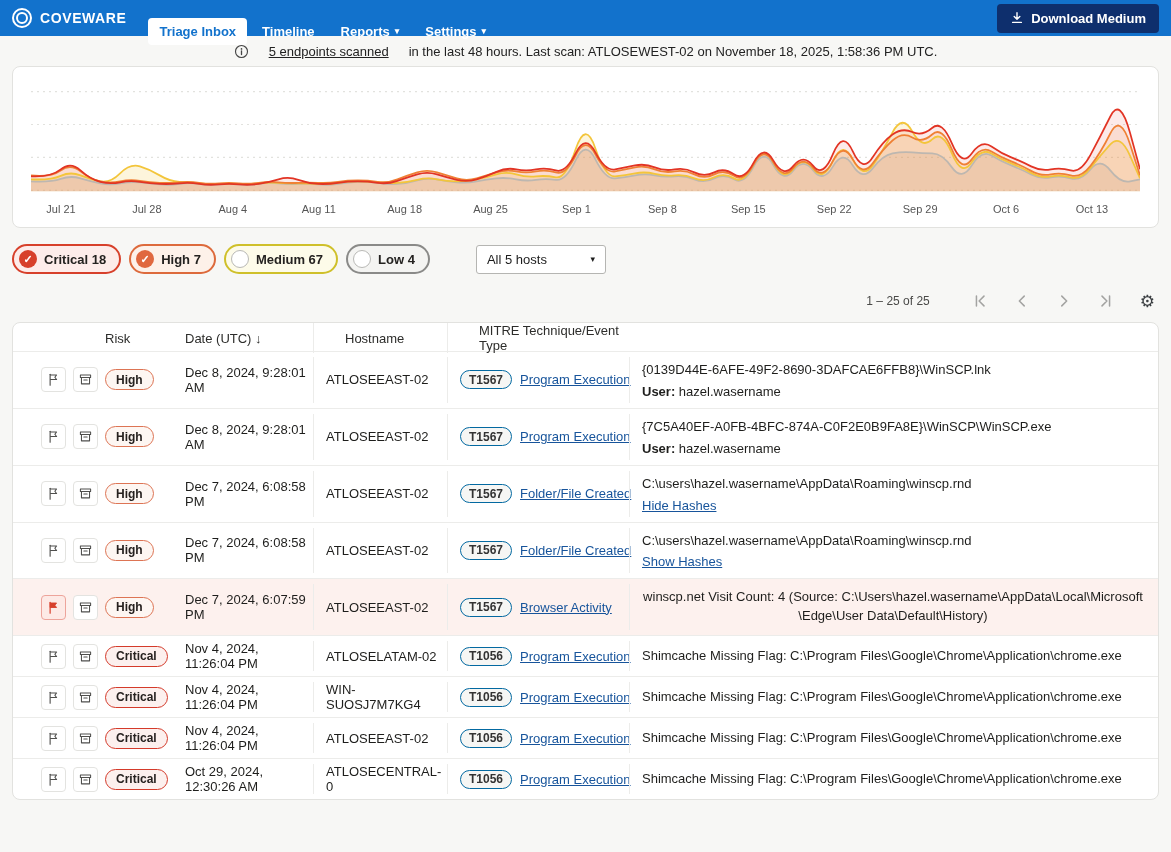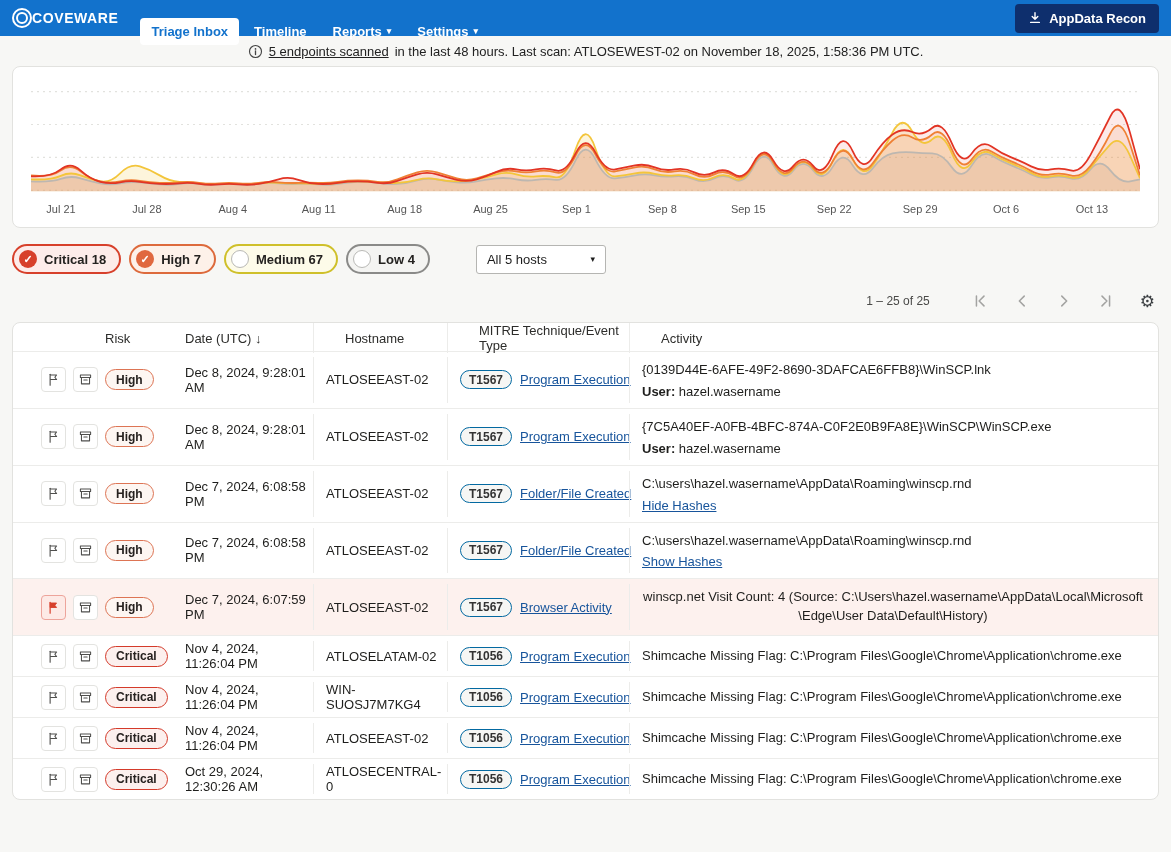--- a/index.html
+++ b/index.html
@@ -1,31 +1,31 @@
 <!DOCTYPE html>
 <html><head>
 <meta charset="utf-8">
 <style>
   * { box-sizing: border-box; margin: 0; padding: 0; }
   html,body { width:1171px; height:852px; overflow:hidden; }
   body { font-family:"Liberation Sans", sans-serif; background:#f7f7f5; color:#222; }
 
   
   .nav { height:36px; background:#1272cc; display:flex; align-items:center; padding:0 12px; gap:8px; }
-  .brand { display:flex; align-items:center; gap:0; color:#fff; font-weight:700; font-size:14px; letter-spacing:.6px; margin-right:14px; }
+  .brand { display:flex; align-items:center; gap:8px; color:#fff; font-weight:700; font-size:14px; letter-spacing:.6px; margin-right:14px; }
   .logo { width:20px; height:20px; border:2.4px solid #fff; border-radius:50%; display:flex; align-items:center; justify-content:center; }
   .logo::after { content:""; width:8px; height:8px; border:2.2px solid #fff; border-radius:50%; }
   .tabs { display:flex; gap:4px;margin-top:27px; }
   .tab { color:#fff; font-size:13px; font-weight:600; padding:6px 11px; border-radius:4px; cursor:pointer; display:flex; align-items:center; gap:5px; }
   .tab.active { background:#fff; color:#1272cc; }
   .caret { font-size:9px; line-height:1; }
   .dl-btn { margin-left:auto; background:#0e2f6d; color:#fff; border:none; border-radius:4px; font-family:inherit; font-size:13px; font-weight:600; padding:7px 13px; display:flex; align-items:center; gap:7px; cursor:pointer; }
 
   
-  .banner { display:flex; align-items:center; justify-content:center; gap:6px; font-size:13px; padding:8px 0 7px; color:#222; }
+  .banner { display:flex; align-items:center; justify-content:center; gap:20px; font-size:13px; padding:8px 0 7px; color:#222; }
   .banner a { color:#222; text-decoration:underline; cursor:pointer; }
 
   .card { background:#fff; border:1px solid #e2e2df; border-radius:8px; margin:0 12px; }
 
   
   .chart-card { padding:14px 18px 6px; margin-bottom:16px; }
   .chart-head { display:flex; align-items:baseline; gap:10px; margin-bottom:4px; }
   .chart-title { font-size:13px; font-weight:700; color:#1f1f1f; }
   .chart-sub { font-size:13px; color:#8a8a86; }
   #chart { display:block; width:100%; height:140px; }
@@ -90,21 +90,21 @@
       </div>
     <div class="tab">
         <span>Settings</span>
         <span class="caret">▾</span>
       </div>
   </div>
   <button class="dl-btn">
     <svg class="ic" width="14" height="14" viewBox="0 0 16 16">
         <path d="M8 2v7M4.8 6.2 8 9.4 11.2 6.2M3 13h10" fill="none" stroke="#fff" stroke-width="1.6" stroke-linecap="round" stroke-linejoin="round"></path>
       </svg>
-    <span>AppData Recon</span>
+    <span>Download Medium</span>
   </button>
 </div>
 
 <div class="banner">
   <svg class="ic" width="15" height="15" viewBox="0 0 16 16">
       <circle cx="8" cy="8" r="6.4" fill="none" stroke="#444" stroke-width="1.2"></circle>
       <circle cx="8" cy="5.2" r="0.9" fill="#444"></circle>
       <path d="M8 7.3v4" stroke="#444" stroke-width="1.4" stroke-linecap="round"></path>
     </svg>
   <a>5 endpoints scanned</a>
@@ -192,21 +192,20 @@
 </div>
 
 <div class="card table-card">
   <div class="thead">
     <span></span>
       <span></span>
     <span>Risk</span>
     <span><span>Date (UTC)</span> <span>↓</span></span>
     <span class="cell-bord">Hostname</span>
     <span class="cell-bord">MITRE Technique/Event Type</span>
-    <span class="cell-bord">Activity</span>
   </div>
   <div id="rows">
       <div class="trow">
         <button class="iconbtn">
           <svg class="ic" width="15" height="15" viewBox="0 0 20 20">
             <path d="M5.5 17.5V3" stroke="#4f4f4d" stroke-width="1.5" stroke-linecap="round"></path>
             <path d="M5.5 4h8.6l-2.3 3 2.3 3H5.5" fill="none" stroke="#4f4f4d" stroke-width="1.5" stroke-linejoin="round"></path>
           </svg>
         </button>
         <button class="iconbtn">

